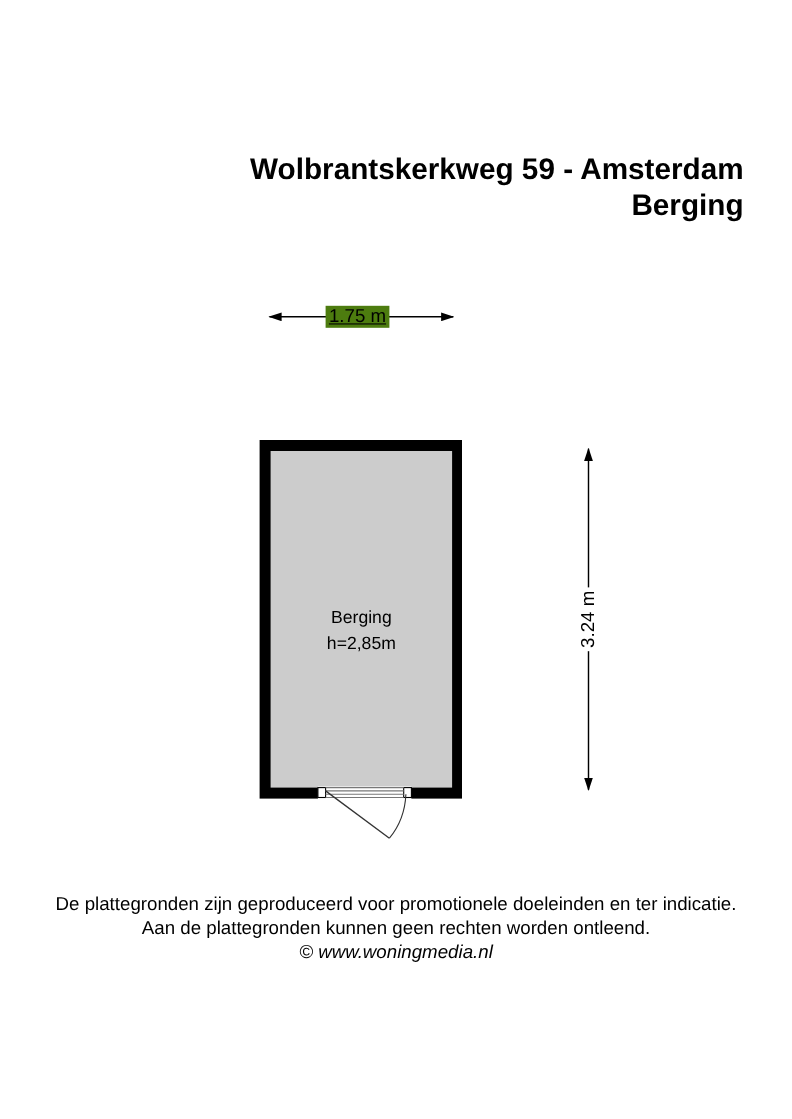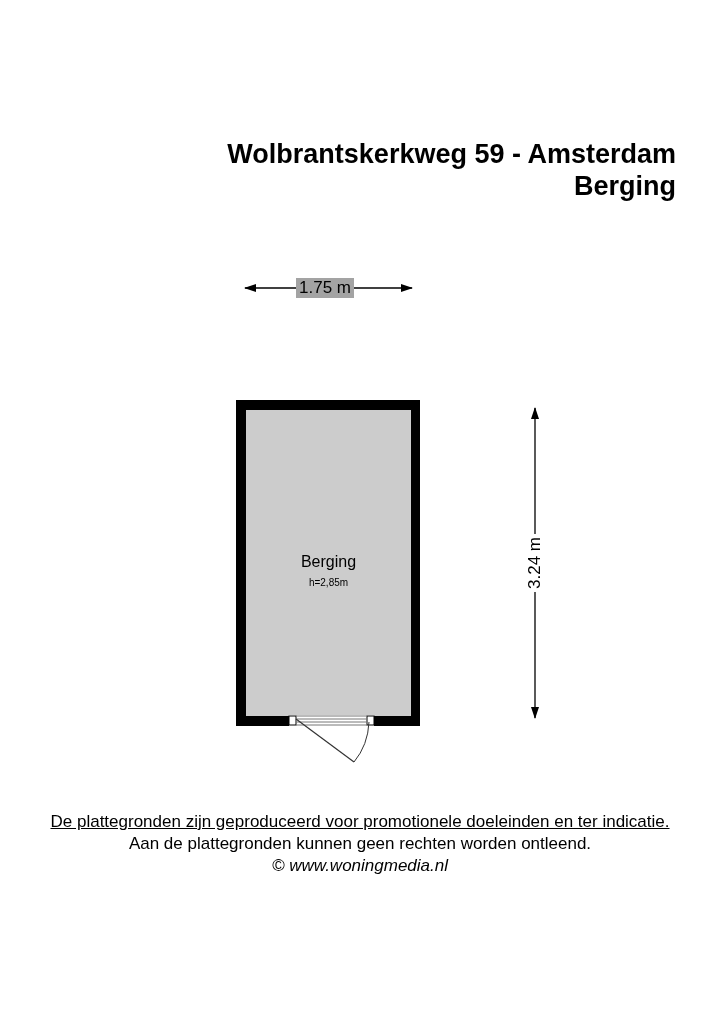--- a/index.html
+++ b/index.html
@@ -5,29 +5,29 @@
     html, body { margin: 0; padding: 0; background: #ffffff; }
     body { width: 720px; height: 1017px; position: relative; overflow: hidden;
            font-family: "Liberation Sans", sans-serif; color: #000; }
     .title { position: absolute; left: 0; width: 676px; text-align: right;
              font-weight: bold; font-size: 27px; line-height: 30px; }
     #title1 { top: 139px; }
     #title2 { top: 171px; }
     svg.plan { position: absolute; left: 0; top: 0; }
     .room-label { position: absolute; left: 246px; width: 165px; text-align: center; }
     #room-name { top: 553px; font-size: 16px; }
-    #room-height { top: 577px; font-size: 10px; }
+    #room-height { top: 577px; font-size: 16px; }
     .dim-h { position: absolute; top: 278px; left: 296px; font-size: 17px;
-             background: #a3a3a3; padding: 0 3px; line-height: 20px; }
+             background: #4d7c0f; padding: 0 3px; line-height: 20px; text-decoration: underline; }
     .dim-v { position: absolute; left: 535px; top: 563px; font-size: 17px;
              transform: translate(-50%, -50%) rotate(-90deg); background: #fff;
              padding: 0 3px; line-height: 20px; white-space: nowrap; }
     .disclaimer { position: absolute; left: 0; width: 720px; text-align: center;
                   font-size: 17px; line-height: 22px; }
-    #disc1 { top: 811px; text-decoration: underline; }
+    #disc1 { top: 811px; }
     #disc2 { top: 833px; }
     #disc3 { top: 855px; font-style: italic; }
   </style>
 </head>
 <body>
 
 <div id="title1" class="title">Wolbrantskerkweg 59 - Amsterdam</div>
 <div id="title2" class="title">Berging</div>
 
 <svg class="plan" width="720" height="1017" viewBox="0 0 720 1017">

